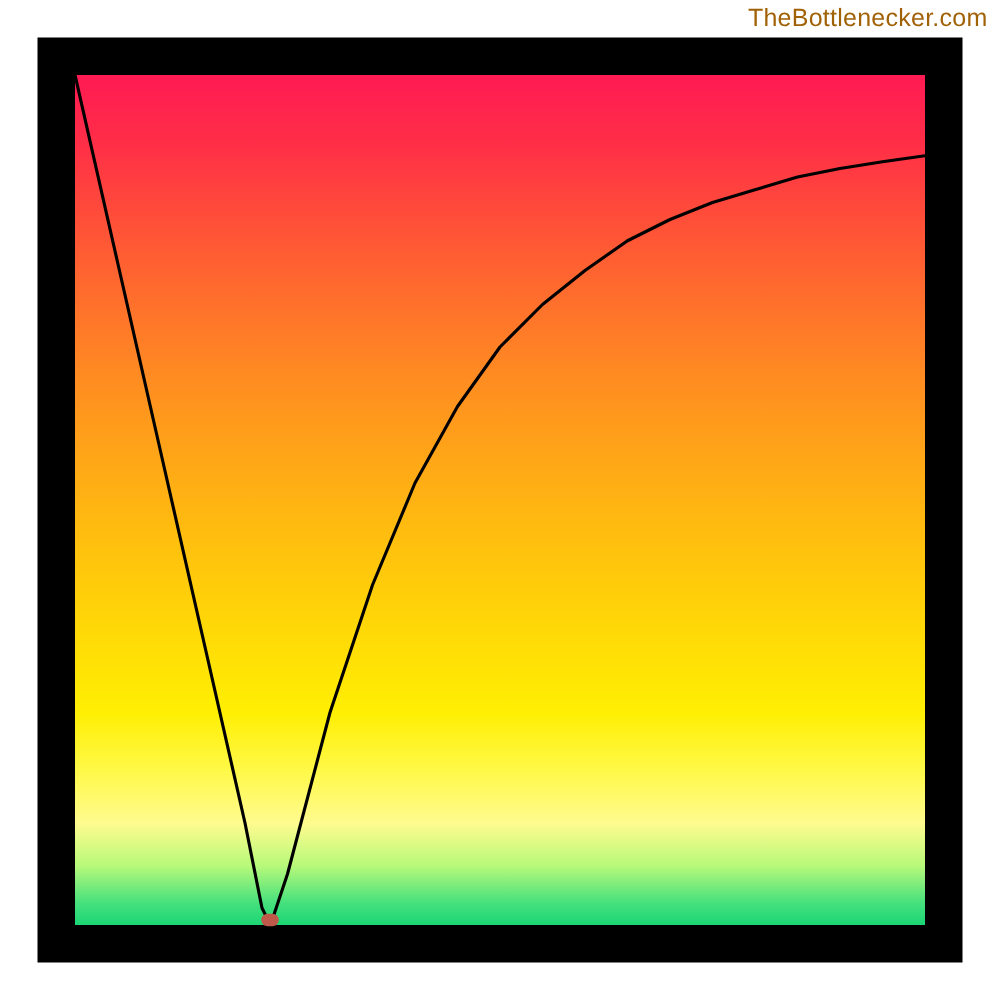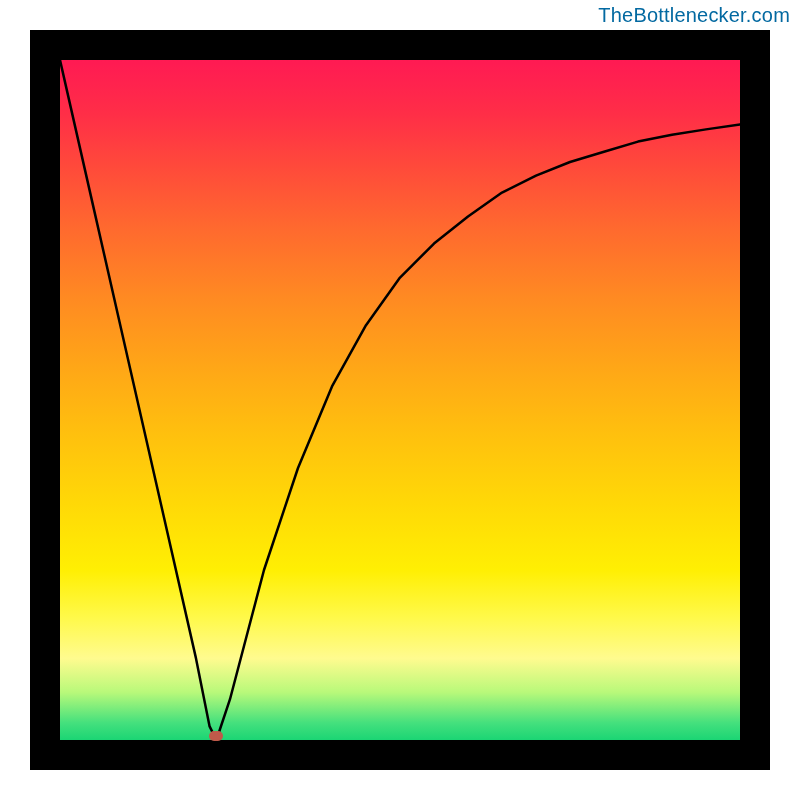--- a/index.html
+++ b/index.html
@@ -1,17 +1,17 @@
 <!DOCTYPE html>
 <html><head>
 <meta charset="utf-8">
 <style>
   html,body{margin:0;padding:0;width:800px;height:800px;overflow:hidden;background:#fff;font-family:Arial,Helvetica,sans-serif}
   .wrap{position:relative;width:800px;height:800px}
-  .attrib{position:absolute;top:4px;right:10px;font-size:20px;color:#0369a1;font-weight:400;letter-spacing:.2px}
+  .attrib{position:absolute;top:4px;right:10px;font-size:20px;color:#a16207;font-weight:400;letter-spacing:.2px}
   .chart-border{position:absolute;left:30px;top:30px;width:740px;height:740px;border:30px solid #000;box-sizing:border-box}
   .gradient{position:absolute;left:60px;top:60px;width:680px;height:680px;
     background:linear-gradient(to bottom,
       #ff1a53 0%,
       #ff2e47 8%,
       #ff4b3a 16%,
       #ff6a2e 25%,
       #ff8a22 35%,
       #ffa617 45%,
       #ffc00e 55%,

